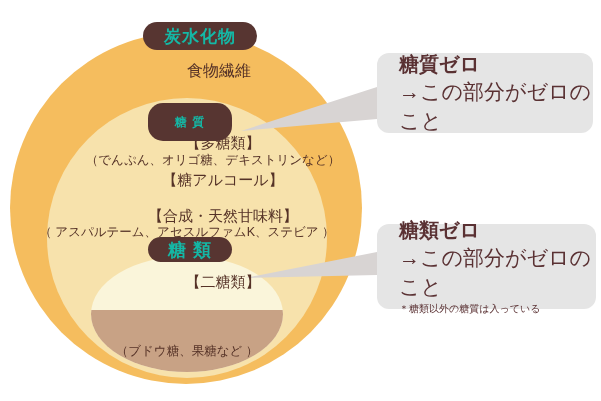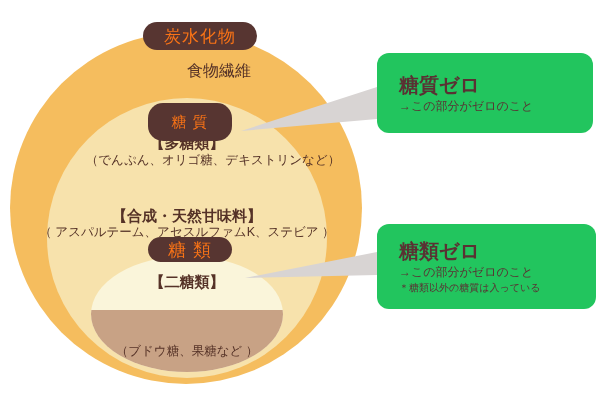--- a/index.html
+++ b/index.html
@@ -7,49 +7,49 @@
     position:relative;width:601px;height:401px;background:#ffffff;overflow:hidden;
     font-family:"Liberation Sans","DejaVu Sans",sans-serif;
   }
   .circle{position:absolute;border-radius:50%;}
   #outer-circle{left:10px;top:32px;width:352px;height:352px;background:#f5bd5e;}
   #middle-circle{left:47px;top:98px;width:280px;height:280px;background:#f7e2ac;}
   #inner-ellipse{left:91px;top:256px;width:192px;height:116px;background:#faf5da;overflow:hidden;}
   #mono-segment{position:absolute;left:0;top:54px;width:100%;height:62px;background:#c8a285;}
 
   .badge{
-    position:absolute;background:#573531;color:#f97316;font-weight:normal;
+    position:absolute;background:#573531;color:#14b8a6;font-weight:bold;
     display:flex;align-items:center;justify-content:center;border-radius:15px;
     letter-spacing:1px;z-index:6;
   }
   #carb-badge{left:143px;top:22px;width:114px;height:28px;font-size:17px;}
-  #sugar-badge{left:148px;top:103px;width:84px;height:38px;font-size:15px;}
+  #sugar-badge{left:148px;top:103px;width:84px;height:38px;font-size:12px;}
   #sugarclass-badge{left:148px;top:237px;width:84px;height:25px;font-size:18px;}
 
   .dline{position:absolute;left:0;width:374px;text-align:center;color:#553227;z-index:5;}
-  .heading{font-size:15px;font-weight:bold;}
+  .heading{font-size:15px;font-weight:normal;padding-left:36px;}
   .items{font-size:12.5px;}
   #fiber-label{top:61px;font-size:16px;padding-left:32px;}
   #poly-heading{top:134px;} #poly-items{top:152px;padding-left:26px;}
   #alcohol-heading{top:171px;} #alcohol-items{top:188px;}
   #sweetener-heading{top:207px;} #sweetener-items{top:224px;}
   #di-heading{top:273px;} #di-items{top:291px;}
   #mono-heading{top:326px;} #mono-items{top:343px;}
 
   #tails{position:absolute;left:0;top:0;z-index:4;}
 
   .callout{
-    position:absolute;background:#22c55e;border-radius:12px;color:#5a3133;
+    position:absolute;background:#e5e5e5;border-radius:12px;color:#5a3133;
     display:flex;flex-direction:column;justify-content:center;
     padding-left:22px;box-sizing:border-box;z-index:5;
   }
   #callout-sugar-zero{left:377px;top:53px;width:216px;height:80px;}
   #callout-sugarclass-zero{left:377px;top:217px;width:219px;height:85px;margin-top:7px;}
   .callout-title{font-size:20px;font-weight:bold;line-height:1.3;}
-  .callout-arrow{font-size:12px;line-height:1.4;}
+  .callout-arrow{font-size:21px;line-height:1.4;}
   .callout-note{font-size:10px;line-height:1.5;}
 </style>
 </head>
 <body>
 
 <div id="stage">
 
   <div id="outer-circle" class="circle"></div>
   <div id="middle-circle" class="circle"></div>
   <div id="inner-ellipse" class="circle">
@@ -63,20 +63,21 @@
 
   <div id="carb-badge" class="badge">炭水化物</div>
   <div id="sugar-badge" class="badge">糖 質</div>
   <div id="sugarclass-badge" class="badge">糖 類</div>
 
   <div id="fiber-label" class="dline">食物繊維</div>
 
   <div id="poly-heading" class="dline heading">【多糖類】</div>
   <div id="poly-items" class="dline items">（でんぷん、オリゴ糖、デキストリンなど）</div>
 
+  <div id="alcohol-heading" class="dline heading">【糖アルコール】</div>
 
   <div id="sweetener-heading" class="dline heading">【合成・天然甘味料】</div>
   <div id="sweetener-items" class="dline items">（ アスパルテーム、アセスルファムK、ステビア ）</div>
 
   <div id="di-heading" class="dline heading">【二糖類】</div>
 
   <div id="mono-items" class="dline items">（ブドウ糖、果糖など ）</div>
 
   <div id="callout-sugar-zero" class="callout">
     <div class="callout-title">糖質ゼロ</div>

